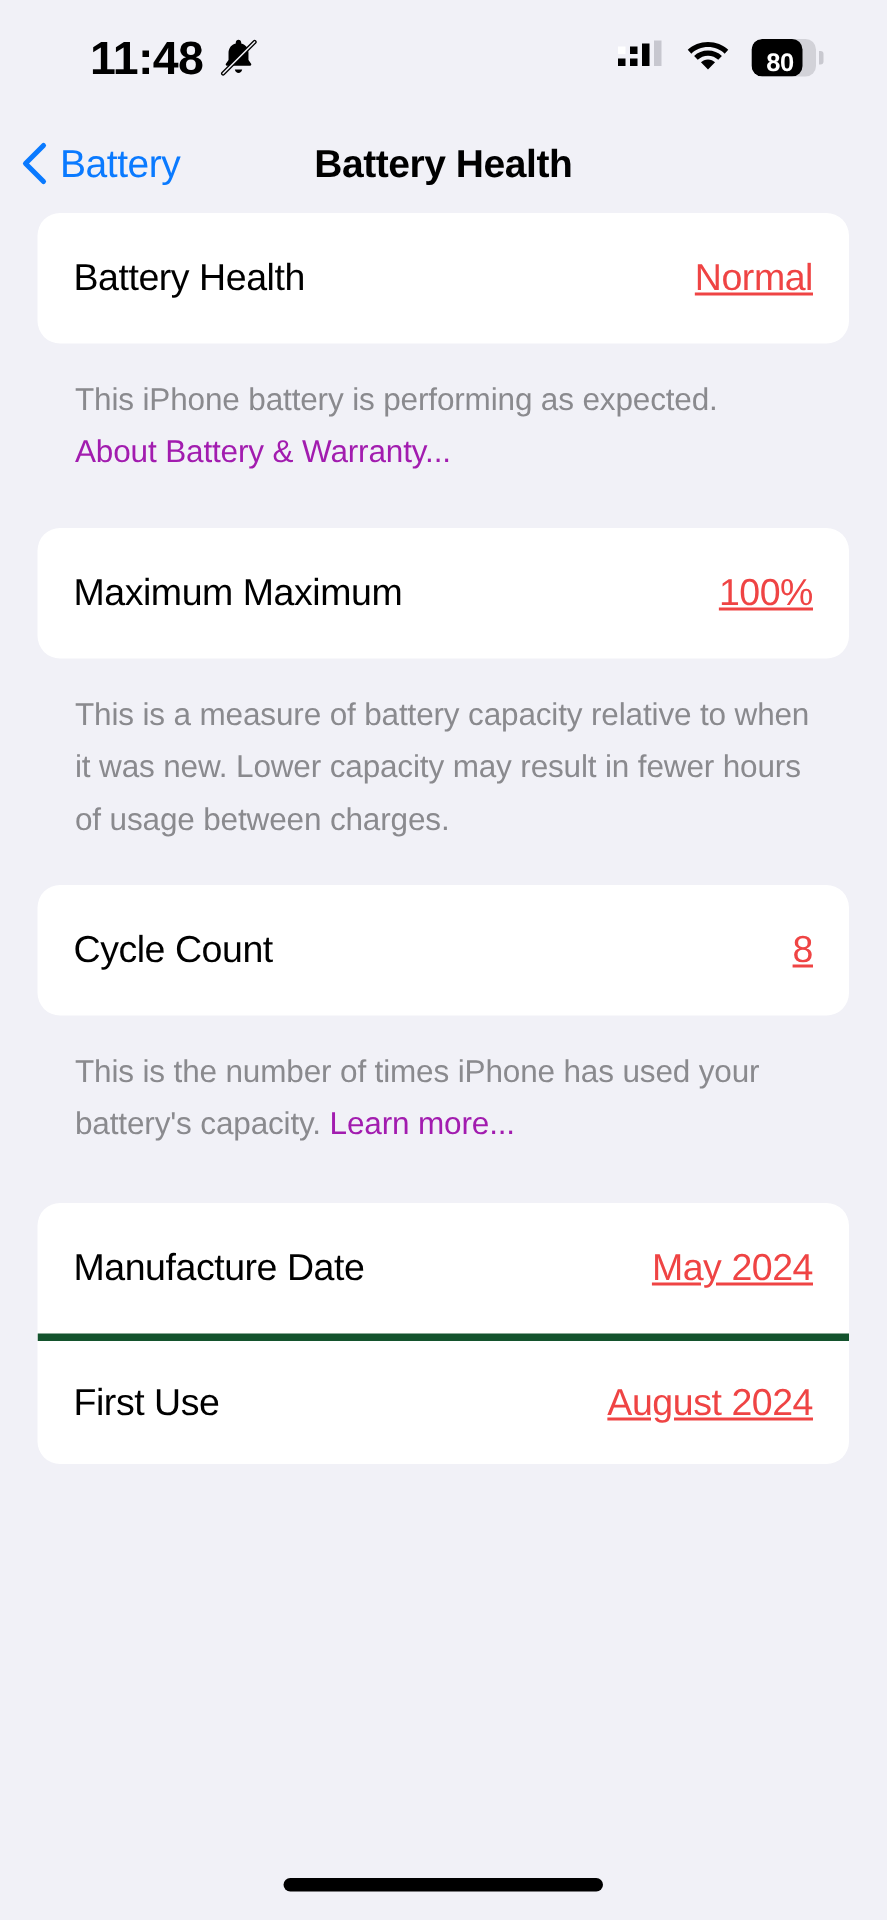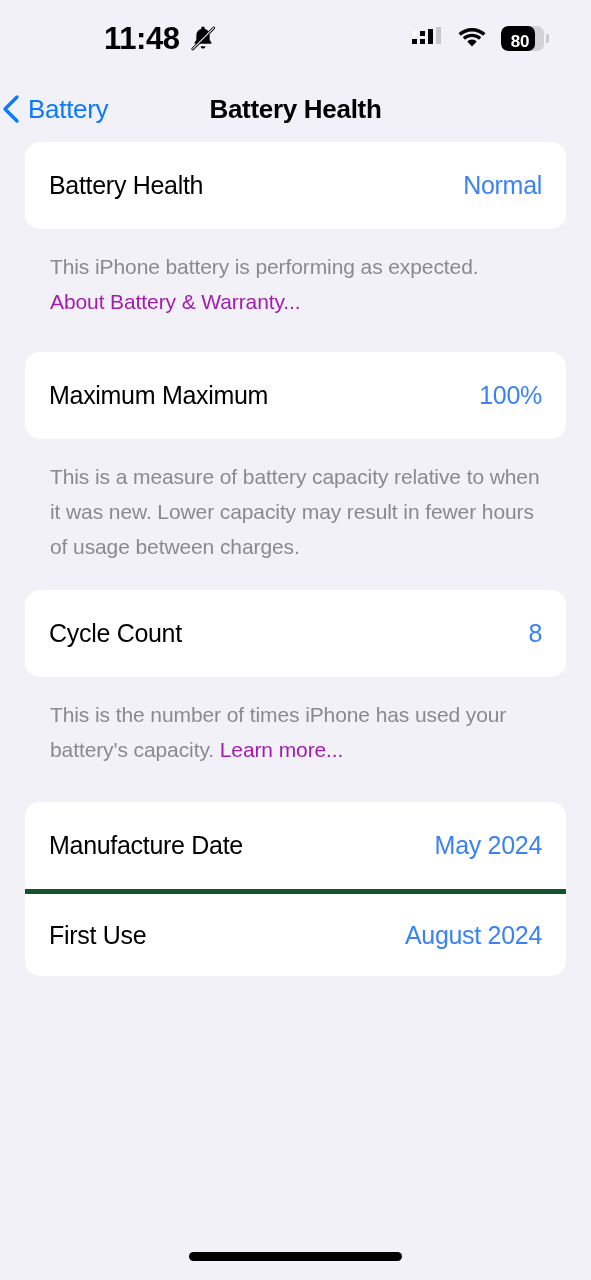--- a/index.html
+++ b/index.html
@@ -33,21 +33,20 @@
     display: flex;
     align-items: center;
     gap: 9px;
   }
   .status-time {
     font-size: 31px;
     font-weight: 700;
     color: #000;
     letter-spacing: -0.4px;
     line-height: 1;
-    margin-left: 44px;
   }
   .bell-slash-icon { display:block; width:28px; height:28px; }
   .status-right {
     display: flex;
     align-items: center;
     gap: 14px;
   }
   .cellular-icon { display:block; width:32px; height:24px; }
   .wifi-icon { display:block; width:30px; height:24px; }
 
@@ -100,21 +99,21 @@
     position: relative;
     height: 66px;
     flex: 0 0 auto;
     display: flex;
     align-items: center;
   }
   .back-button {
     display: flex;
     align-items: center;
     gap: 6px;
-    padding-left: 0;
+    padding-left: 12px;
     cursor: pointer;
   }
   .chevron-left-icon { display:block; width:22px; height:30px; }
   .back-label {
     font-size: 26px;
     color: #0A7AFF;
     letter-spacing: -0.3px;
   }
   .nav-title {
     position: absolute;
@@ -146,22 +145,23 @@
     padding: 0 24px;
   }
   .row + .row { border-top: 5px solid #14532d; }
   .row-label {
     font-size: 25px;
     color: #000;
     letter-spacing: -0.3px;
   }
   .row-value {
     font-size: 25px;
-    color: #3b82f6;
-    letter-spacing: -0.3px;
+    color: #ef4444;
+    letter-spacing: -0.3px;
+    text-decoration: underline;
   }
 
   .footnote {
     padding: 20px 25px 0 25px;
     font-size: 21px;
     line-height: 35px;
     color: #8A8A8E;
     letter-spacing: -0.1px;
   }
   .footnote .link {

